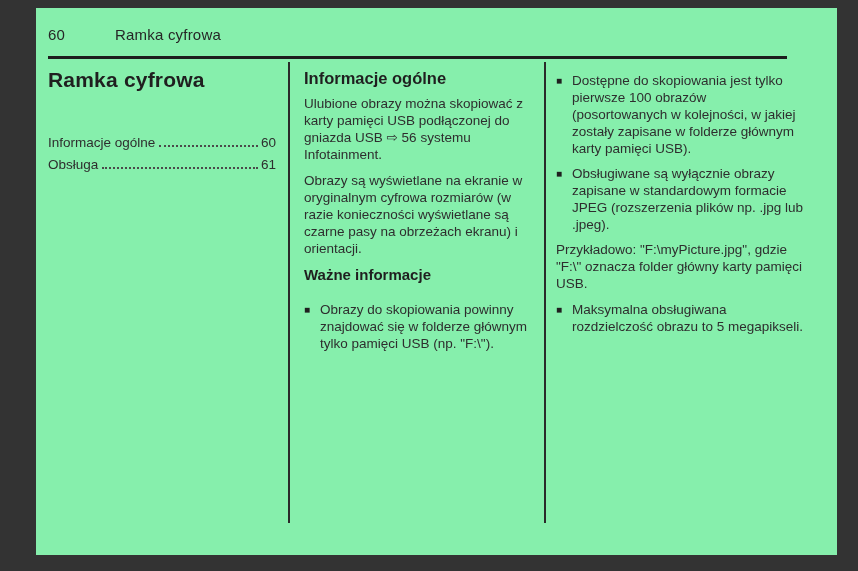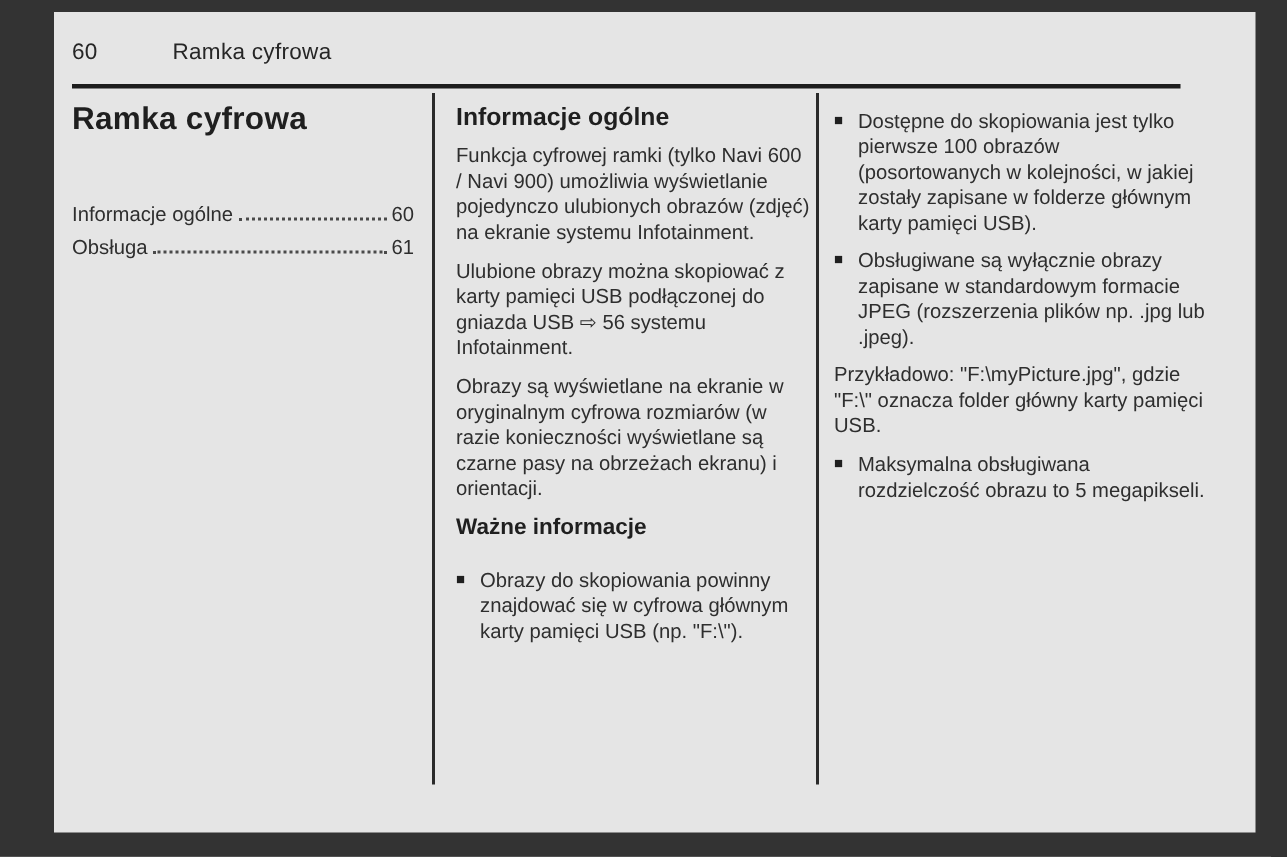--- a/index.html
+++ b/index.html
@@ -16,21 +16,21 @@
     width: 858px;
     height: 571px;
     background: #333333;
   }
   .page {
     position: absolute;
     left: 36px;
     top: 8px;
     width: 801px;
     height: 547px;
-    background: #e5e5e5;
+    background: #86efac;
     color: #2e2e2e;
   }
   
   .page-header {
     position: absolute;
     left: 12px;
     top: 18px;
     display: flex;
     align-items: baseline;
     font-size: 15px;
@@ -161,27 +161,26 @@
         <div class="toc-row">
           <span class="toc-label">Obsługa</span>
           <span class="toc-dots"></span>
           <span class="toc-page">61</span>
         </div>
       </div>
     </div>
 
     <div class="col2 body-text">
       <h2 class="section-heading">Informacje ogólne</h2>
-      <p>Funkcja cyfrowej ramki (tylko Navi 600 / Navi 900) umożliwia wyświetlanie pojedynczo ulubionych obrazów (zdjęć) na ekranie systemu Infotainment.</p>
       <p>Ulubione obrazy można skopiować z karty pamięci USB podłączonej do gniazda USB ⇨ 56 systemu Infotainment.</p>
       <p>Obrazy są wyświetlane na ekranie w oryginalnym cyfrowa rozmiarów (w razie konieczności wyświetlane są czarne pasy na obrzeżach ekranu) i orientacji.</p>
       <h3 class="sub-heading">Ważne informacje</h3>
       <div class="bullet-item">
         <span class="bullet-marker">■</span>
-        <span class="bullet-text">Obrazy do skopiowania powinny znajdować się w cyfrowa głównym karty pamięci USB (np. "F:\").</span>
+        <span class="bullet-text">Obrazy do skopiowania powinny znajdować się w folderze głównym tylko pamięci USB (np. "F:\").</span>
       </div>
     </div>
 
     <div class="col3 body-text">
       <div class="bullet-item">
         <span class="bullet-marker">■</span>
         <span class="bullet-text">Dostępne do skopiowania jest tylko pierwsze 100 obrazów (posortowanych w kolejności, w jakiej zostały zapisane w folderze głównym karty pamięci USB).</span>
       </div>
       <div class="bullet-item">
         <span class="bullet-marker">■</span>

